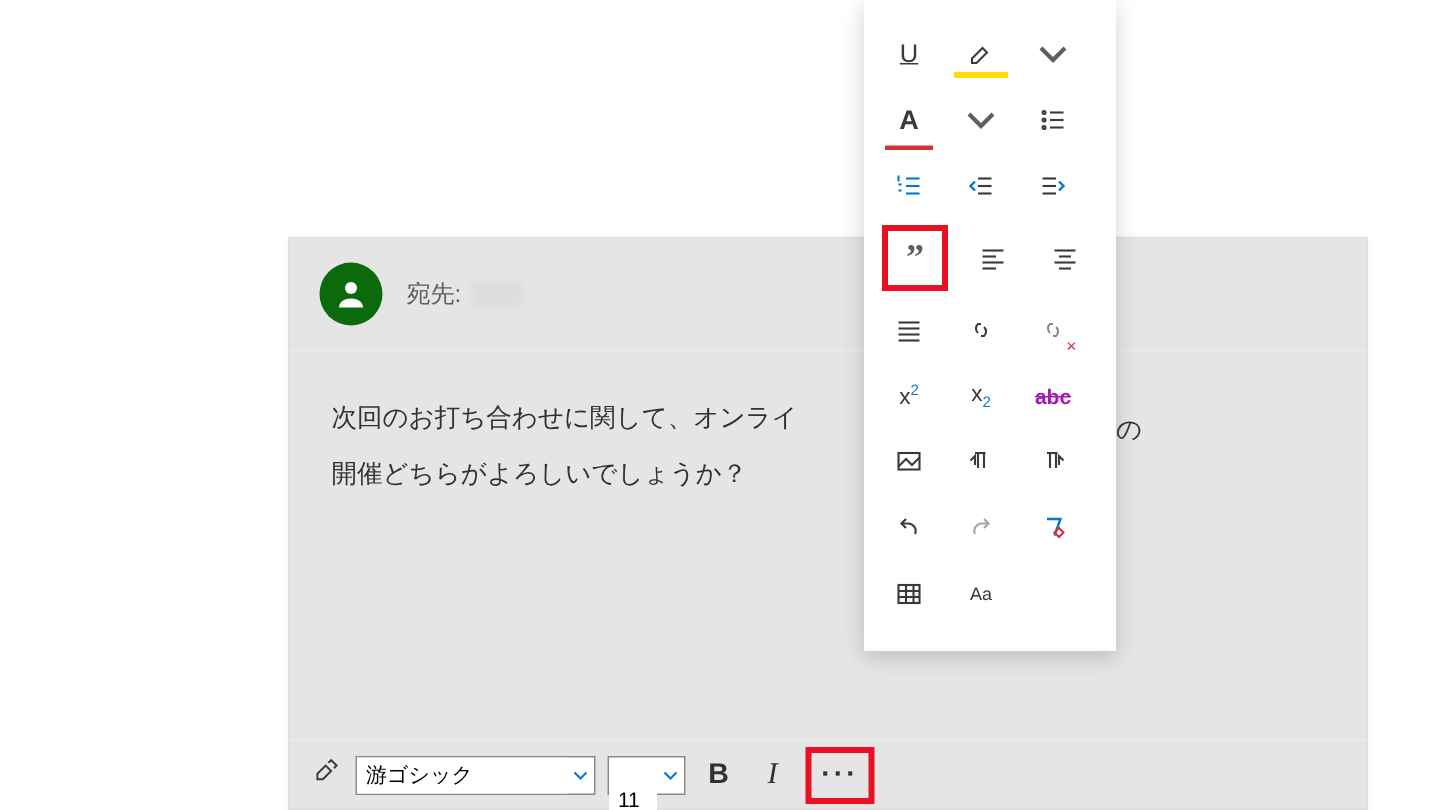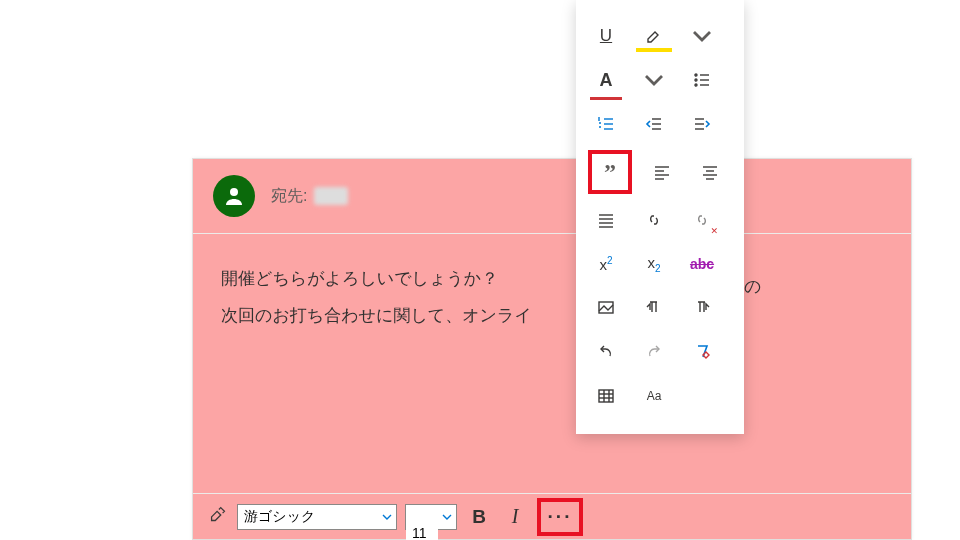--- a/index.html
+++ b/index.html
@@ -15,21 +15,21 @@
   }
   
   .card {
     position: absolute;
     left: 192px;
     top: 158px;
     width: 720px;
     height: 382px;
     border: 1px solid #e1dfdd;
     box-shadow: 0 0 4px rgba(0,0,0,0.06);
-    background: #fca5a5;
+    background: #e5e5e5;
   }
   
   .card-header {
     height: 75px;
     border-bottom: 1px solid #edebe9;
     display: flex;
     align-items: center;
     padding: 0 20px;
     gap: 16px;
   }
@@ -179,22 +179,22 @@
         <path d="M4 21c0-4 4-6 8-6s8 2 8 6" fill="#fff"></path>
       </svg>
     </div>
     <div>
       <span class="recipient-label">宛先:</span>
       <span class="blurred-name"></span>
     </div>
   </div>
 
   <div class="card-body">
+    <div>次回のお打ち合わせに関して、オンライ</div>
     <div>開催どちらがよろしいでしょうか？</div>
-    <div>次回のお打ち合わせに関して、オンライ</div>
   </div>
 
   <div class="bottom-toolbar">
     <div class="painter-icon">
       <svg viewBox="0 0 24 24" class="stroke">
         <path d="M5 14l6-6 4 4-6 6H5z"></path>
         <path d="M13 6l2-2 4 4-2 2" stroke="#0078d4"></path>
       </svg>
     </div>
     <div class="combo font-name">

